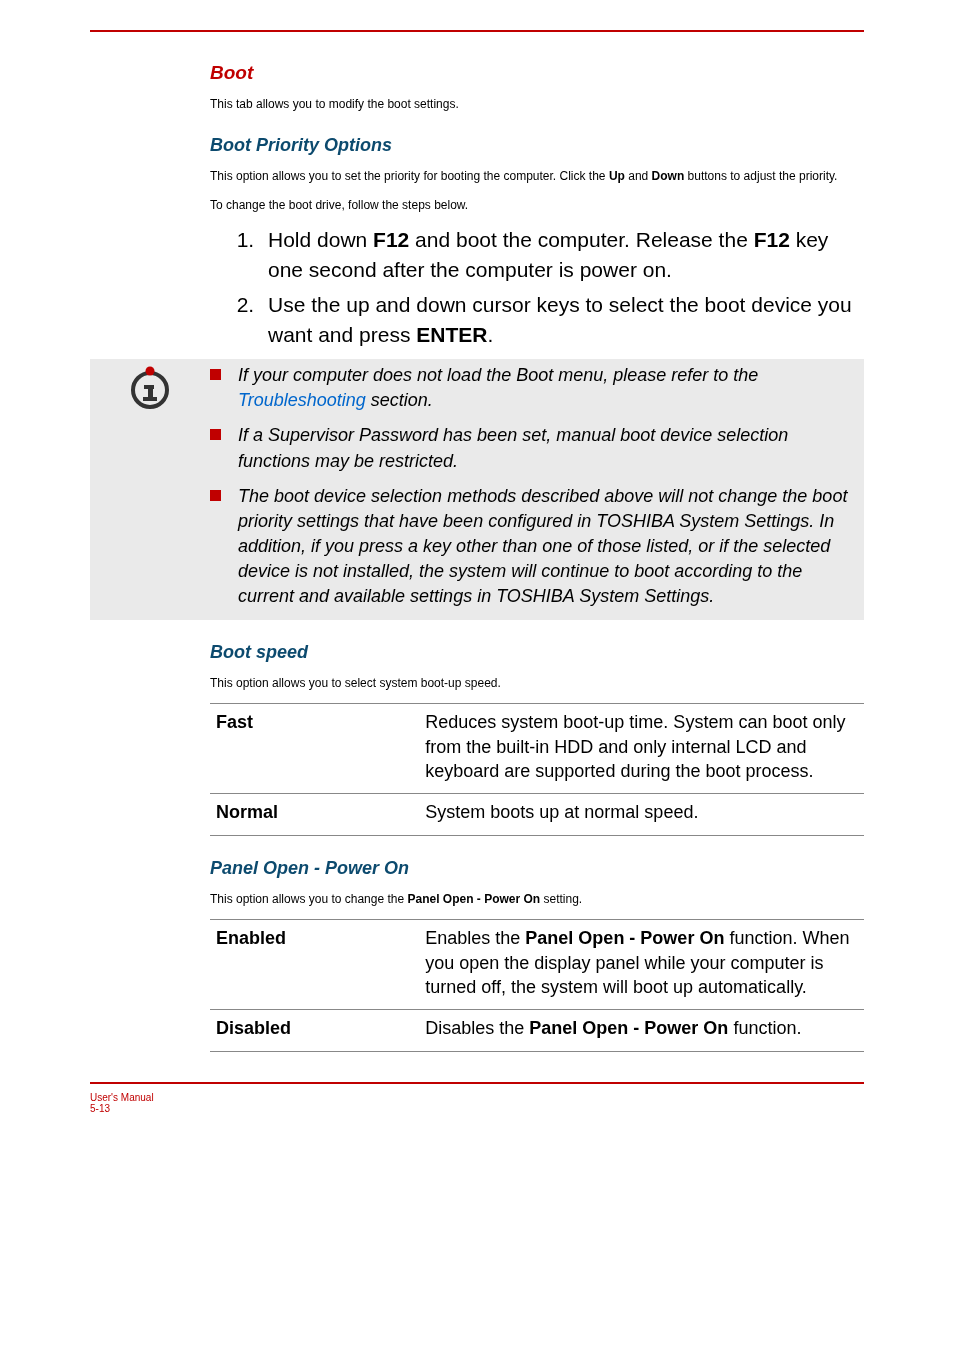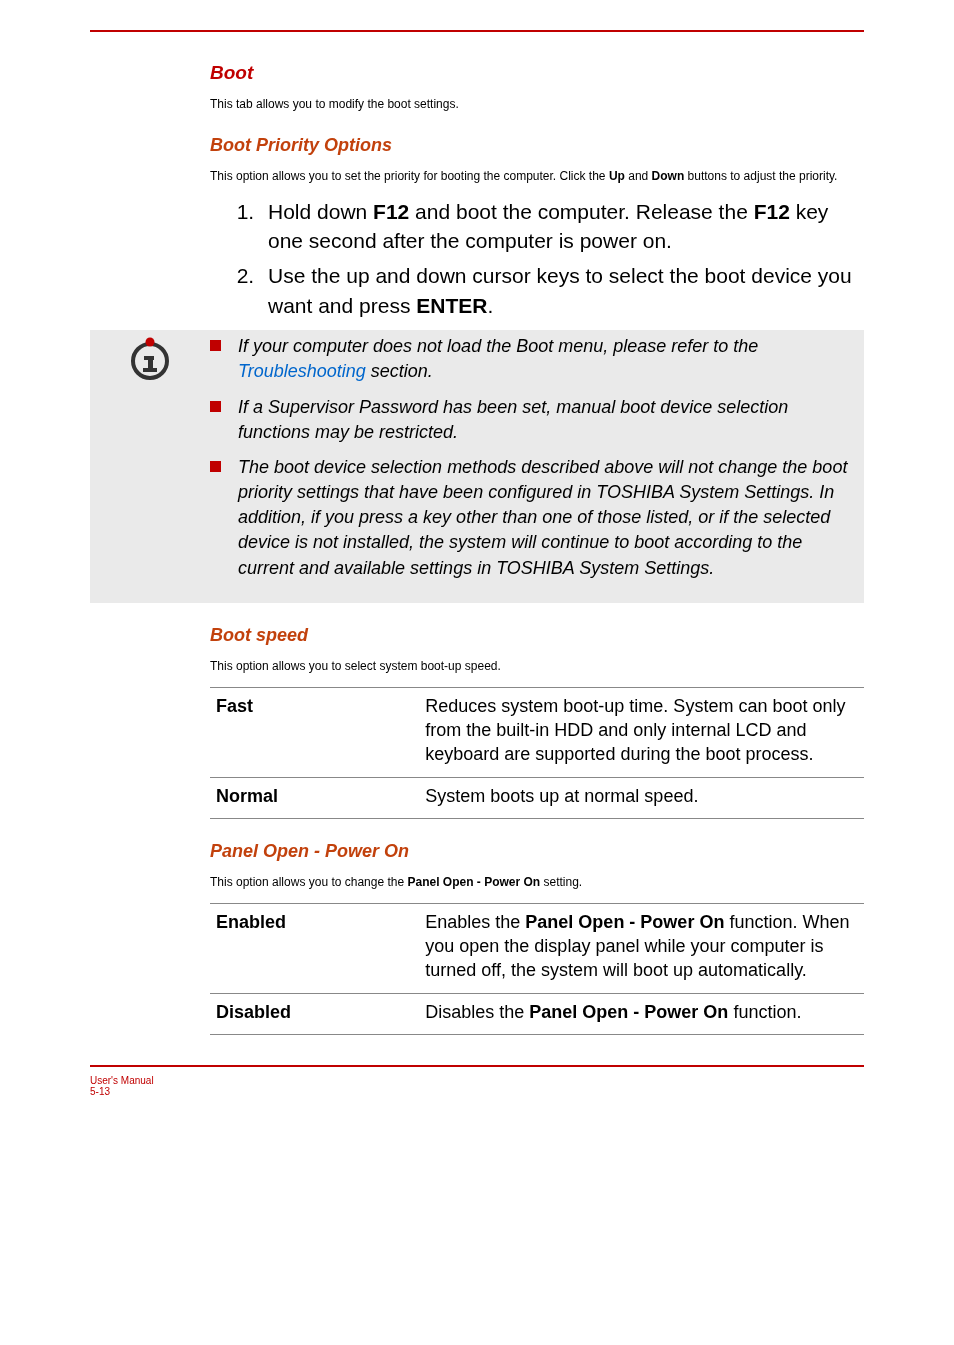--- a/index.html
+++ b/index.html
@@ -7,26 +7,26 @@
   .page { width: 954px; padding: 30px 90px 30px 90px; }
   .top-rule { border-top: 2px solid #c00000; margin-bottom: 30px; }
   .bottom-rule { border-top: 2px solid #c00000; margin-top: 30px; margin-bottom: 8px; }
   .content { margin-left: 120px; }
   .def-table { width: 100%; border-collapse: collapse; margin-bottom: 6px; }
   .def-table td { padding: 6px 6px 10px 6px; vertical-align: top; font-size: 18px; line-height: 1.35; }
   .def-table .label { width: 32%; font-weight: bold; }
   .def-table tr { border-bottom: 1.5px solid #888; }
   .def-table-top { border-top: 1.5px solid #888; }
   h3.red-heading { color: #c00000; font-style: italic; font-weight: bold; font-size: 19px; margin-top: 22px; margin-bottom: 12px; }
-  h4.red-subheading { color: #c2410c; font-style: italic; font-weight: bold; font-size: 18px; margin-top: 22px; margin-bottom: 12px; }
+  h4.red-subheading { color: #0c4a6e; font-style: italic; font-weight: bold; font-size: 18px; margin-top: 22px; margin-bottom: 12px; }
   p.body { font-size: 12px; line-height: 1.4; margin-bottom: 12px; }
   ol.steps { list-style: decimal; margin-left: 50px; font-size: 21px; line-height: 1.4; }
   ol.steps li { padding-left: 8px; margin-bottom: 6px; }
   .bold { font-weight: bold; }
-  .note-wrap { display: flex; align-items: flex-start; margin-top: 10px; margin-left: -120px; background: #eaeaea; padding-bottom: 12px;}
+  .note-wrap { display: flex; align-items: flex-start; margin-top: 10px; margin-left: -120px; background: #eaeaea; }
   .note-icon-col { width: 120px; flex: 0 0 120px; display:flex; justify-content:center; padding-top:6px;}
   .note-body { flex: 1; font-style: italic; font-size: 18px; line-height: 1.4; padding-right: 12px; padding-top:4px;}
   .note-body ul { list-style: none; padding: 0; }
   .note-body li { position: relative; padding-left: 28px; margin-bottom: 10px; }
   .note-body li::before { content: ""; position: absolute; left: 0; top: 6px; width: 11px; height: 11px; background: #c00000; }
   .link { color: #0066cc; }
   .footer { display: flex; justify-content: space-between; font-size: 10px; color: #c00000; flex-direction: column; }
   .plain-inline { font-style: normal; }
 </style>
 </head>
@@ -38,20 +38,21 @@
   <div class="content">
 
 
     <h3 class="red-heading">Boot</h3>
     <p class="body">This tab allows you to modify the boot settings.</p>
 
     <h4 class="red-subheading">Boot Priority Options</h4>
     <p class="body">
       <span>This option allows you to set the priority for booting the computer. Click the </span><span class="bold">Up</span><span> and </span><span class="bold">Down</span><span> buttons to adjust the priority.</span>
     </p>
+    <p class="body">To change the boot drive, follow the steps below.</p>
     <ol class="steps">
       <li>
         <span>Hold down </span><span class="bold">F12</span><span> and boot the computer. Release the </span><span class="bold">F12</span><span> key one second after the computer is power on.</span>
       </li>
       <li>
         <span>Use the up and down cursor keys to select the boot device you want and press </span><span class="bold">ENTER</span><span>.</span>
       </li>
     </ol>
 
     <div class="note-wrap">

